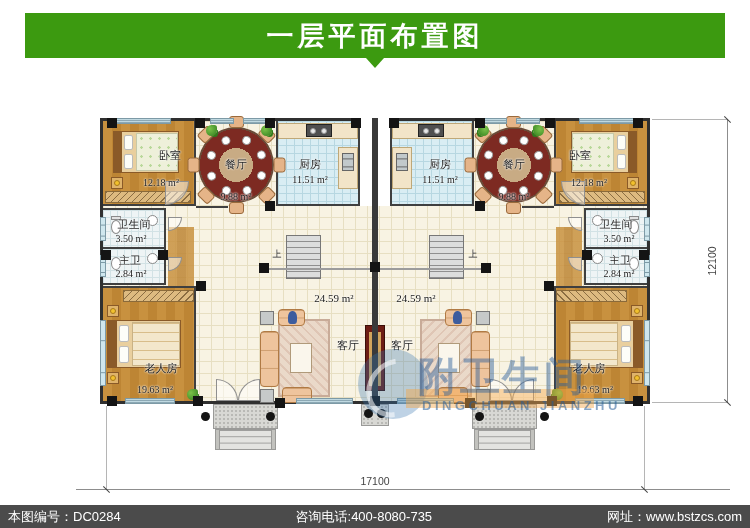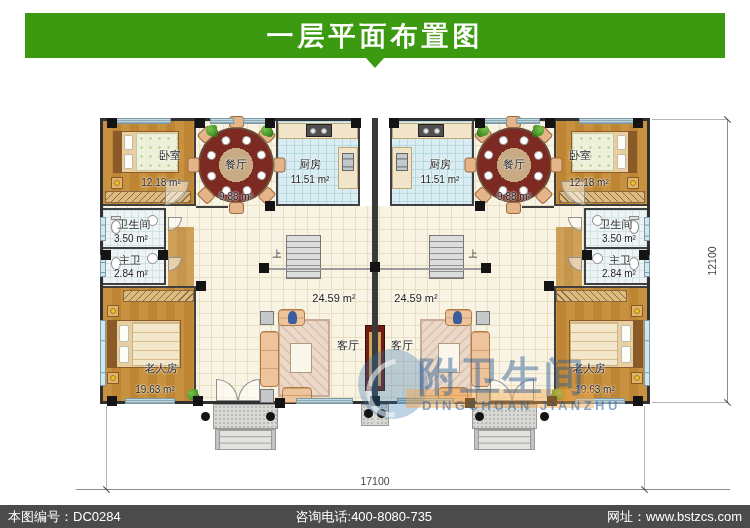--- a/index.html
+++ b/index.html
@@ -22,21 +22,21 @@
        background-image:linear-gradient(#e7dfc2 1px,transparent 1px),linear-gradient(90deg,#e7dfc2 1px,transparent 1px);
        background-size:12px 12px;}
   .unit{position:absolute;top:0;width:272px;height:280px;}
   .unit-left{left:0;}
   .unit-right{left:272px;transform:scaleX(-1);}
   .unit-right .lbl{transform:scaleX(-1);}
   .unit *{position:absolute;box-sizing:border-box;}
 
   .lbl{z-index:12;text-align:center;color:#1e1e1e;font-size:11px;line-height:11px;
        text-shadow:0 0 2px #fff,0 0 2px #fff;white-space:nowrap;}
-  .area{font-family:Liberation Sans, sans-serif;font-size:10px;color:#222;}
+  .area{font-family:Liberation Serif, serif;font-size:10px;color:#222;}
 
   .room{border-color:var(--wall);}
   .wood{background:repeating-linear-gradient(90deg,#c8913f 0 9px,#bd8534 9px 18px);}
   .kitchen-floor{background-color:#d9edf3;
        background-image:linear-gradient(#b7d7e1 1px,transparent 1px),linear-gradient(90deg,#b7d7e1 1px,transparent 1px);
        background-size:8px 8px;}
   .bath-floor{background-color:#eef4f5;
        background-image:linear-gradient(#d2e2e5 1px,transparent 1px),linear-gradient(90deg,#d2e2e5 1px,transparent 1px);
        background-size:7px 7px;}
 

